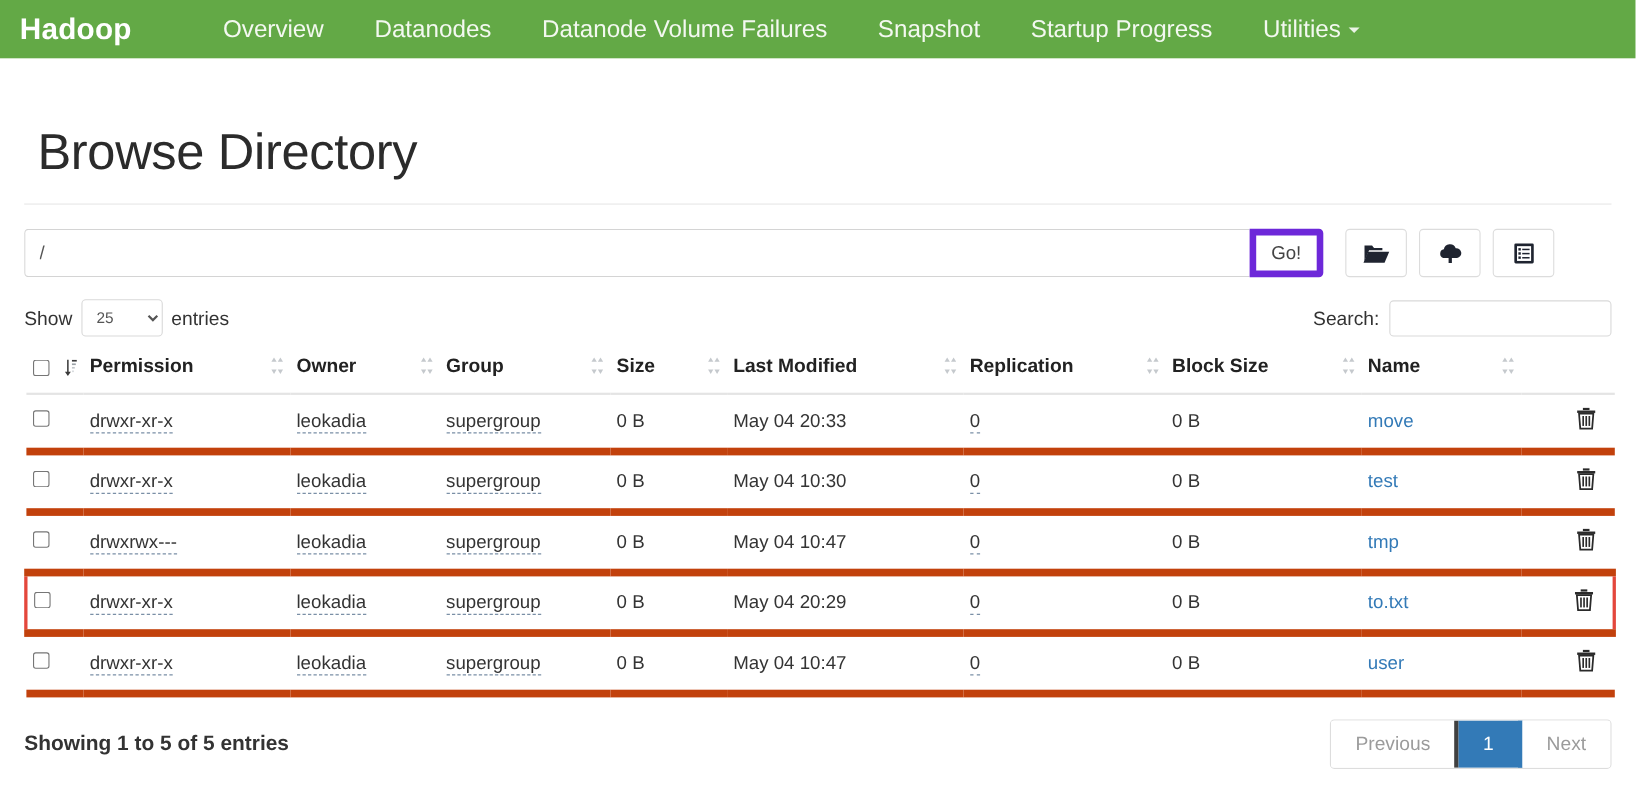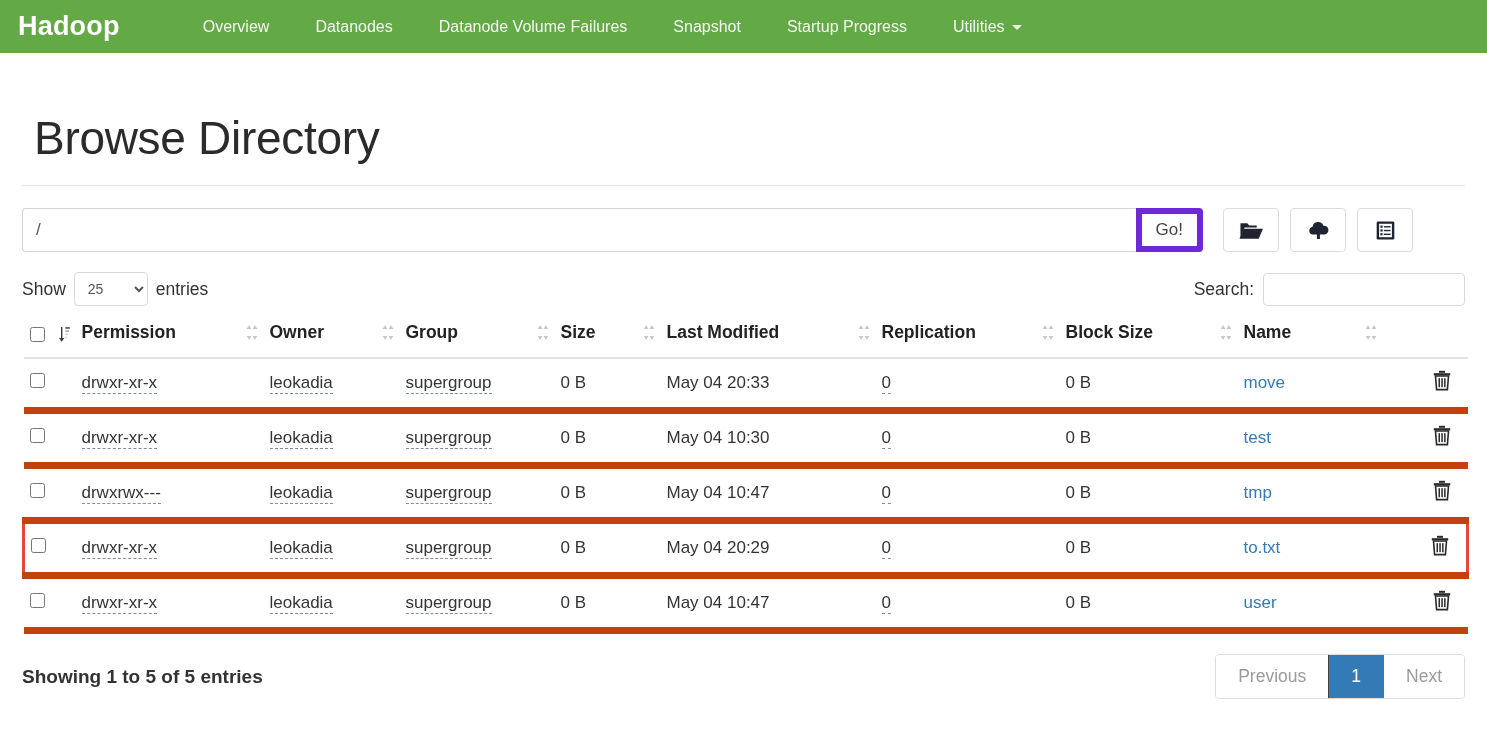--- a/index.html
+++ b/index.html
@@ -29,21 +29,21 @@
     font-size: 27px;
     font-weight: bold;
     letter-spacing: 0.2px;
     margin-right: 60px;
     line-height: 1;
     cursor: pointer;
   }
   .nav-items { display: flex; align-items: center; }
   .nav-item {
     color: #f3f8f0;
-    font-size: 16px;
+    font-size: 22px;
     padding: 0 23px;
     line-height: 1;
     cursor: pointer;
     white-space: nowrap;
   }
   .caret {
     display: inline-block;
     width: 0; height: 0;
     border-left: 5px solid transparent;
     border-right: 5px solid transparent;
@@ -266,21 +266,21 @@
     border: 1px solid #dddddd;
     border-radius: 4px;
     overflow: hidden;
   }
   .page-btn {
     padding: 11px 22px;
     font-size: 17.5px;
     color: #9b9b9b;
     background: #ffffff;
     cursor: pointer;
-    border-right: 1px solid #404040;
+    border-right: 4px solid #404040;
     user-select: none;
   }
   .page-btn:last-child { border-right: none; }
   .page-btn.active {
     background: #337ab7;
     color: #ffffff;
     border-right-color: #337ab7;
   }
 </style>
 </head>

